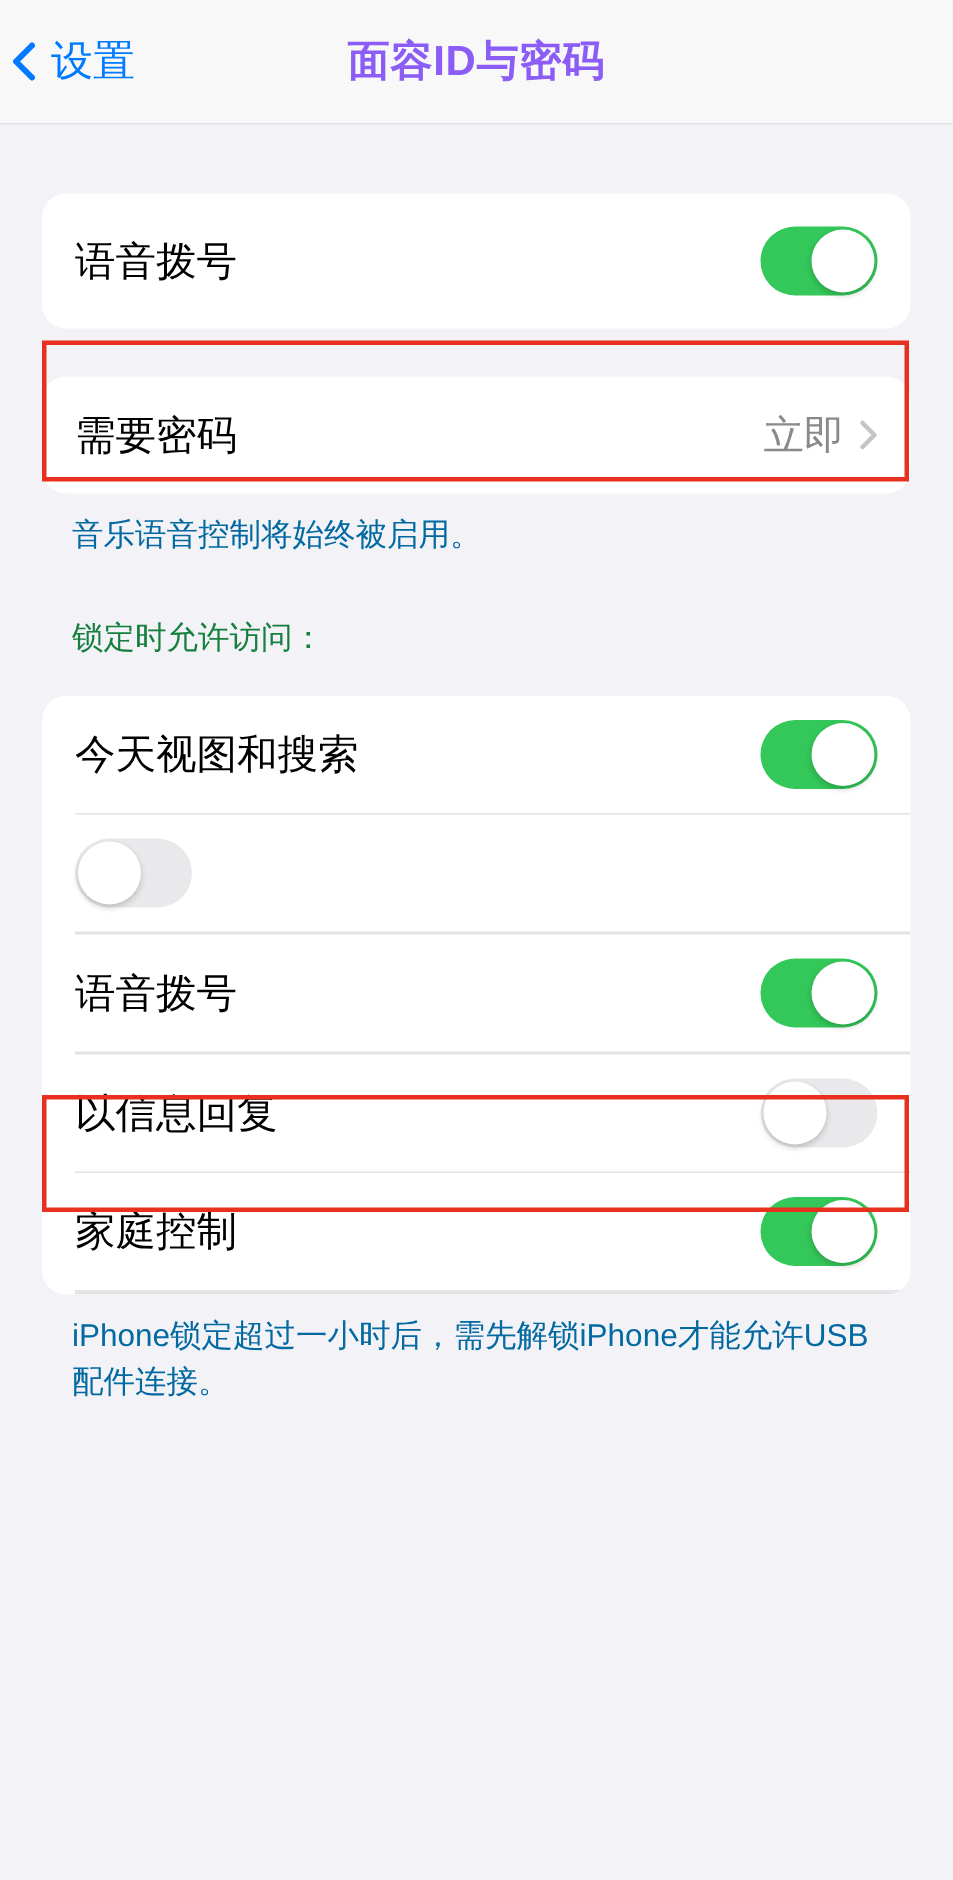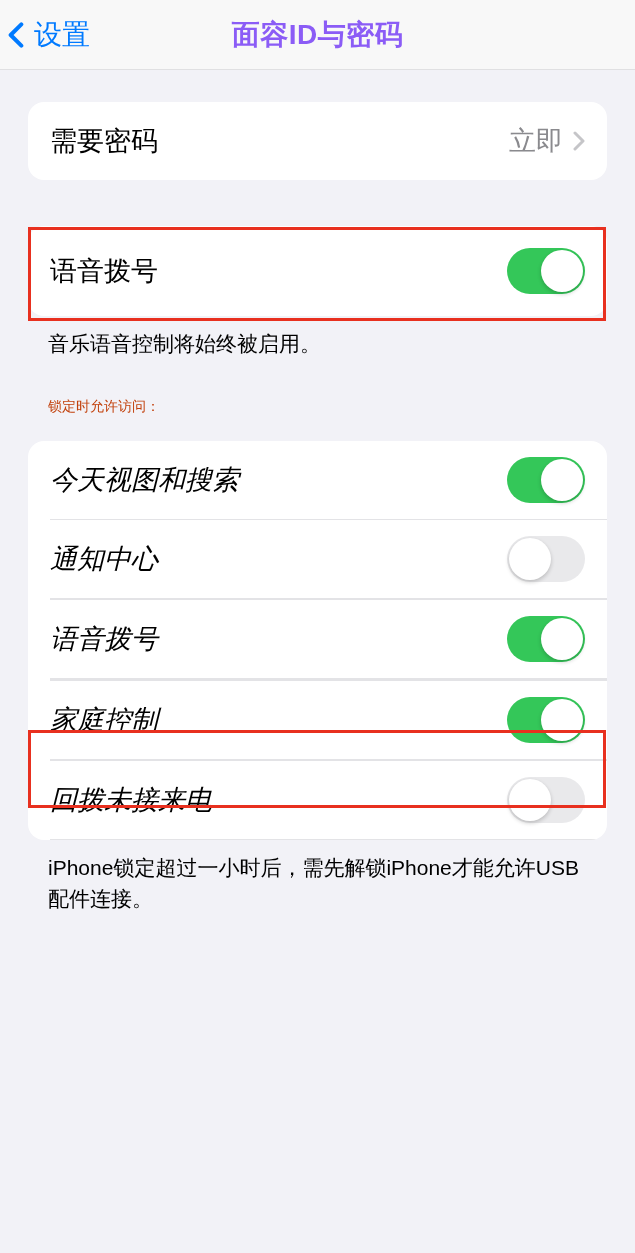--- a/index.html
+++ b/index.html
@@ -11,21 +11,21 @@
     body {
       width: 635px;
       height: 1253px;
       background: #f2f2f7;
       font-family: -apple-system, "SF Pro Text", "Helvetica Neue", Arial, sans-serif;
       overflow: hidden;
       position: relative;
     }
     .header {
       background: #f8f8f8;
-      height: 70px;
+      height: 83px;
       display: flex;
       align-items: center;
       position: relative;
       border-bottom: 1px solid #e0e0e2;
     }
     .back {
       display: flex;
       align-items: center;
       position: absolute;
       left: 8px;
@@ -48,21 +48,21 @@
     }
     .content {
       padding: 0 0 0 0;
     }
     .section {
       margin: 32px 28px 0 28px;
       background: #fff;
       border-radius: 16px;
       overflow: hidden;
     }
-    .section.thin-top { margin-top: 15px; font-style: italic; }
+    .section.thin-top { margin-top: 15px; }
     .row {
       display: flex;
       align-items: center;
       padding: 0 22px;
       height: 78px;
       justify-content: space-between;
     }
     .divider {
       height: 1px;
       background: #e3e3e6;
@@ -99,27 +99,27 @@
       background: #fff;
       border-radius: 50%;
       position: absolute;
       top: 2px;
       box-shadow: 0 2px 4px rgba(0,0,0,0.2);
     }
     .toggle.on .toggle-knob { right: 2px; }
     .toggle.off .toggle-knob { left: 2px; }
     .footer-text {
       font-size: 21px;
-      color: #000000;
+      color: #0369a1;
       padding: 12px 48px 0 48px;
       line-height: 1.5;
     }
     .section-header {
-      font-size: 14px;
-      color: #c2410c;
+      font-size: 21px;
+      color: #15803d;
       padding: 0 48px 10px 48px;
       margin-top: 38px;
     }
     .highlight-box {
       position: absolute;
       border: 3px solid #e8301f;
       pointer-events: none;
     }
     .hb1 {
       left: 28px;
@@ -143,87 +143,86 @@
       <svg viewBox="0 0 12 20" width="16" height="28">
           <polyline points="10,2 2,10 10,18" fill="none" stroke="#007aff" stroke-width="3" stroke-linecap="round" stroke-linejoin="round"></polyline>
         </svg>
     </span>
     <span>设置</span>
   </div>
   <div class="header-title">面容ID与密码</div>
 </div>
 
 <div class="content">
+
+  <div class="section" style="margin-top:46px;">
+    <div class="row" style="height:90px;">
+      <span class="row-label">语音拨号</span>
+      <div class="toggle on">
+          <div class="toggle-knob"></div>
+        </div>
+    </div>
+  </div>
 
   <div class="section">
     <div class="row">
       <span class="row-label">需要密码</span>
       <span class="row-value">
         <span>立即</span>
         <span class="chevron-right">
           <svg viewBox="0 0 12 20" width="12" height="20">
               <polyline points="2,2 10,10 2,18" fill="none" stroke="#c5c5c8" stroke-width="3" stroke-linecap="round" stroke-linejoin="round"></polyline>
             </svg>
         </span>
       </span>
     </div>
   </div>
-
-  <div class="section" style="margin-top:46px;">
-    <div class="row" style="height:90px;">
-      <span class="row-label">语音拨号</span>
-      <div class="toggle on">
-          <div class="toggle-knob"></div>
-        </div>
-    </div>
-  </div>
   <div class="footer-text">音乐语音控制将始终被启用。</div>
 
   <div class="section-header">锁定时允许访问：</div>
 
   <div class="section thin-top" id="lock-list">
 
   <div class="row">
         <span class="row-label">今天视图和搜索</span>
         <div class="toggle on">
           <div class="toggle-knob"></div>
         </div>
       </div>
       <div class="divider"></div>
       <div class="row">
-        <span class="row-label">通知中心</span>
         <div class="toggle off">
           <div class="toggle-knob"></div>
         </div>
       </div>
       <div class="divider"></div>
       <div class="divider"></div>
       <div class="row">
         <span class="row-label">语音拨号</span>
         <div class="toggle on">
           <div class="toggle-knob"></div>
         </div>
       </div>
       <div class="divider"></div>
       <div class="divider"></div>
+      <div class="row">
+        <span class="row-label">以信息回复</span>
+        <div class="toggle off">
+          <div class="toggle-knob"></div>
+        </div>
+      </div>
       <div class="divider"></div>
       <div class="row">
         <span class="row-label">家庭控制</span>
         <div class="toggle on">
           <div class="toggle-knob"></div>
         </div>
       </div>
       <div class="divider"></div>
       <div class="divider"></div>
-      <div class="row">
-        <span class="row-label">回拨未接来电</span>
-        <div class="toggle off">
-          <div class="toggle-knob"></div>
-        </div>
-      </div>
       <div class="divider"></div>
     </div>
   <div class="footer-text">iPhone锁定超过一小时后，需先解锁iPhone才能允许USB配件连接。</div>
 
 </div>
 
 <div class="highlight-box hb1"></div>
 <div class="highlight-box hb2"></div>
 
 </body></html>

